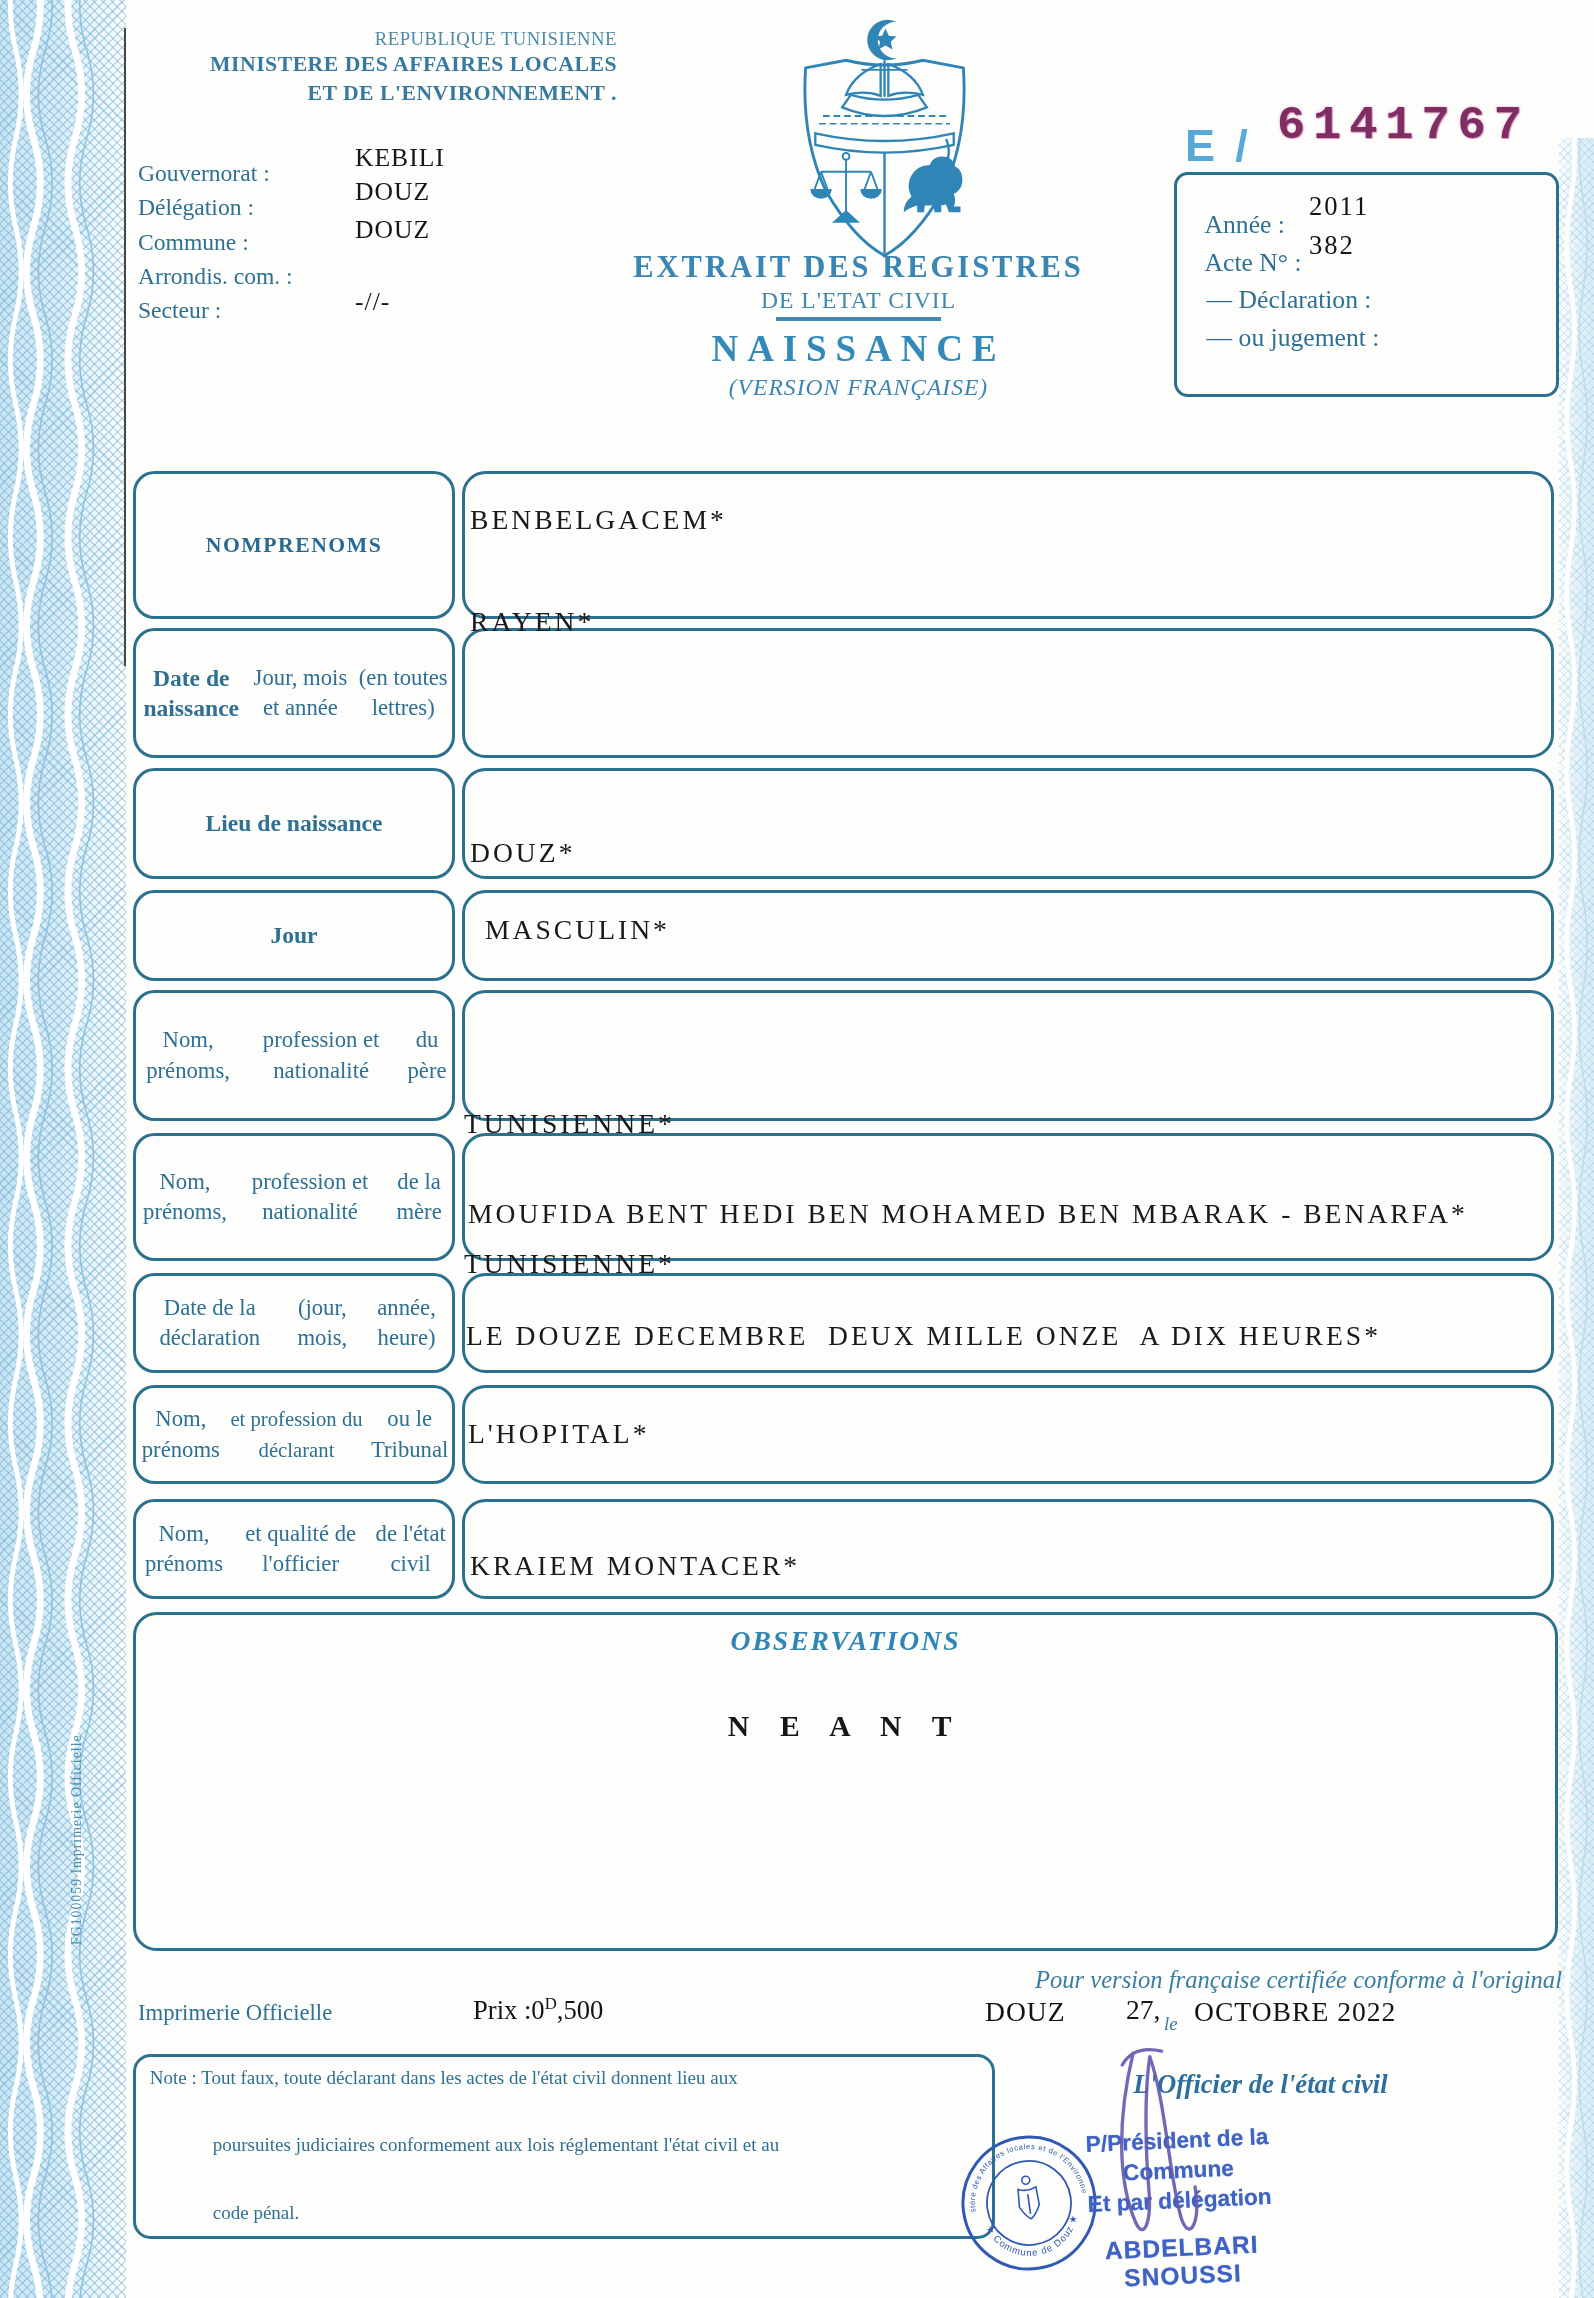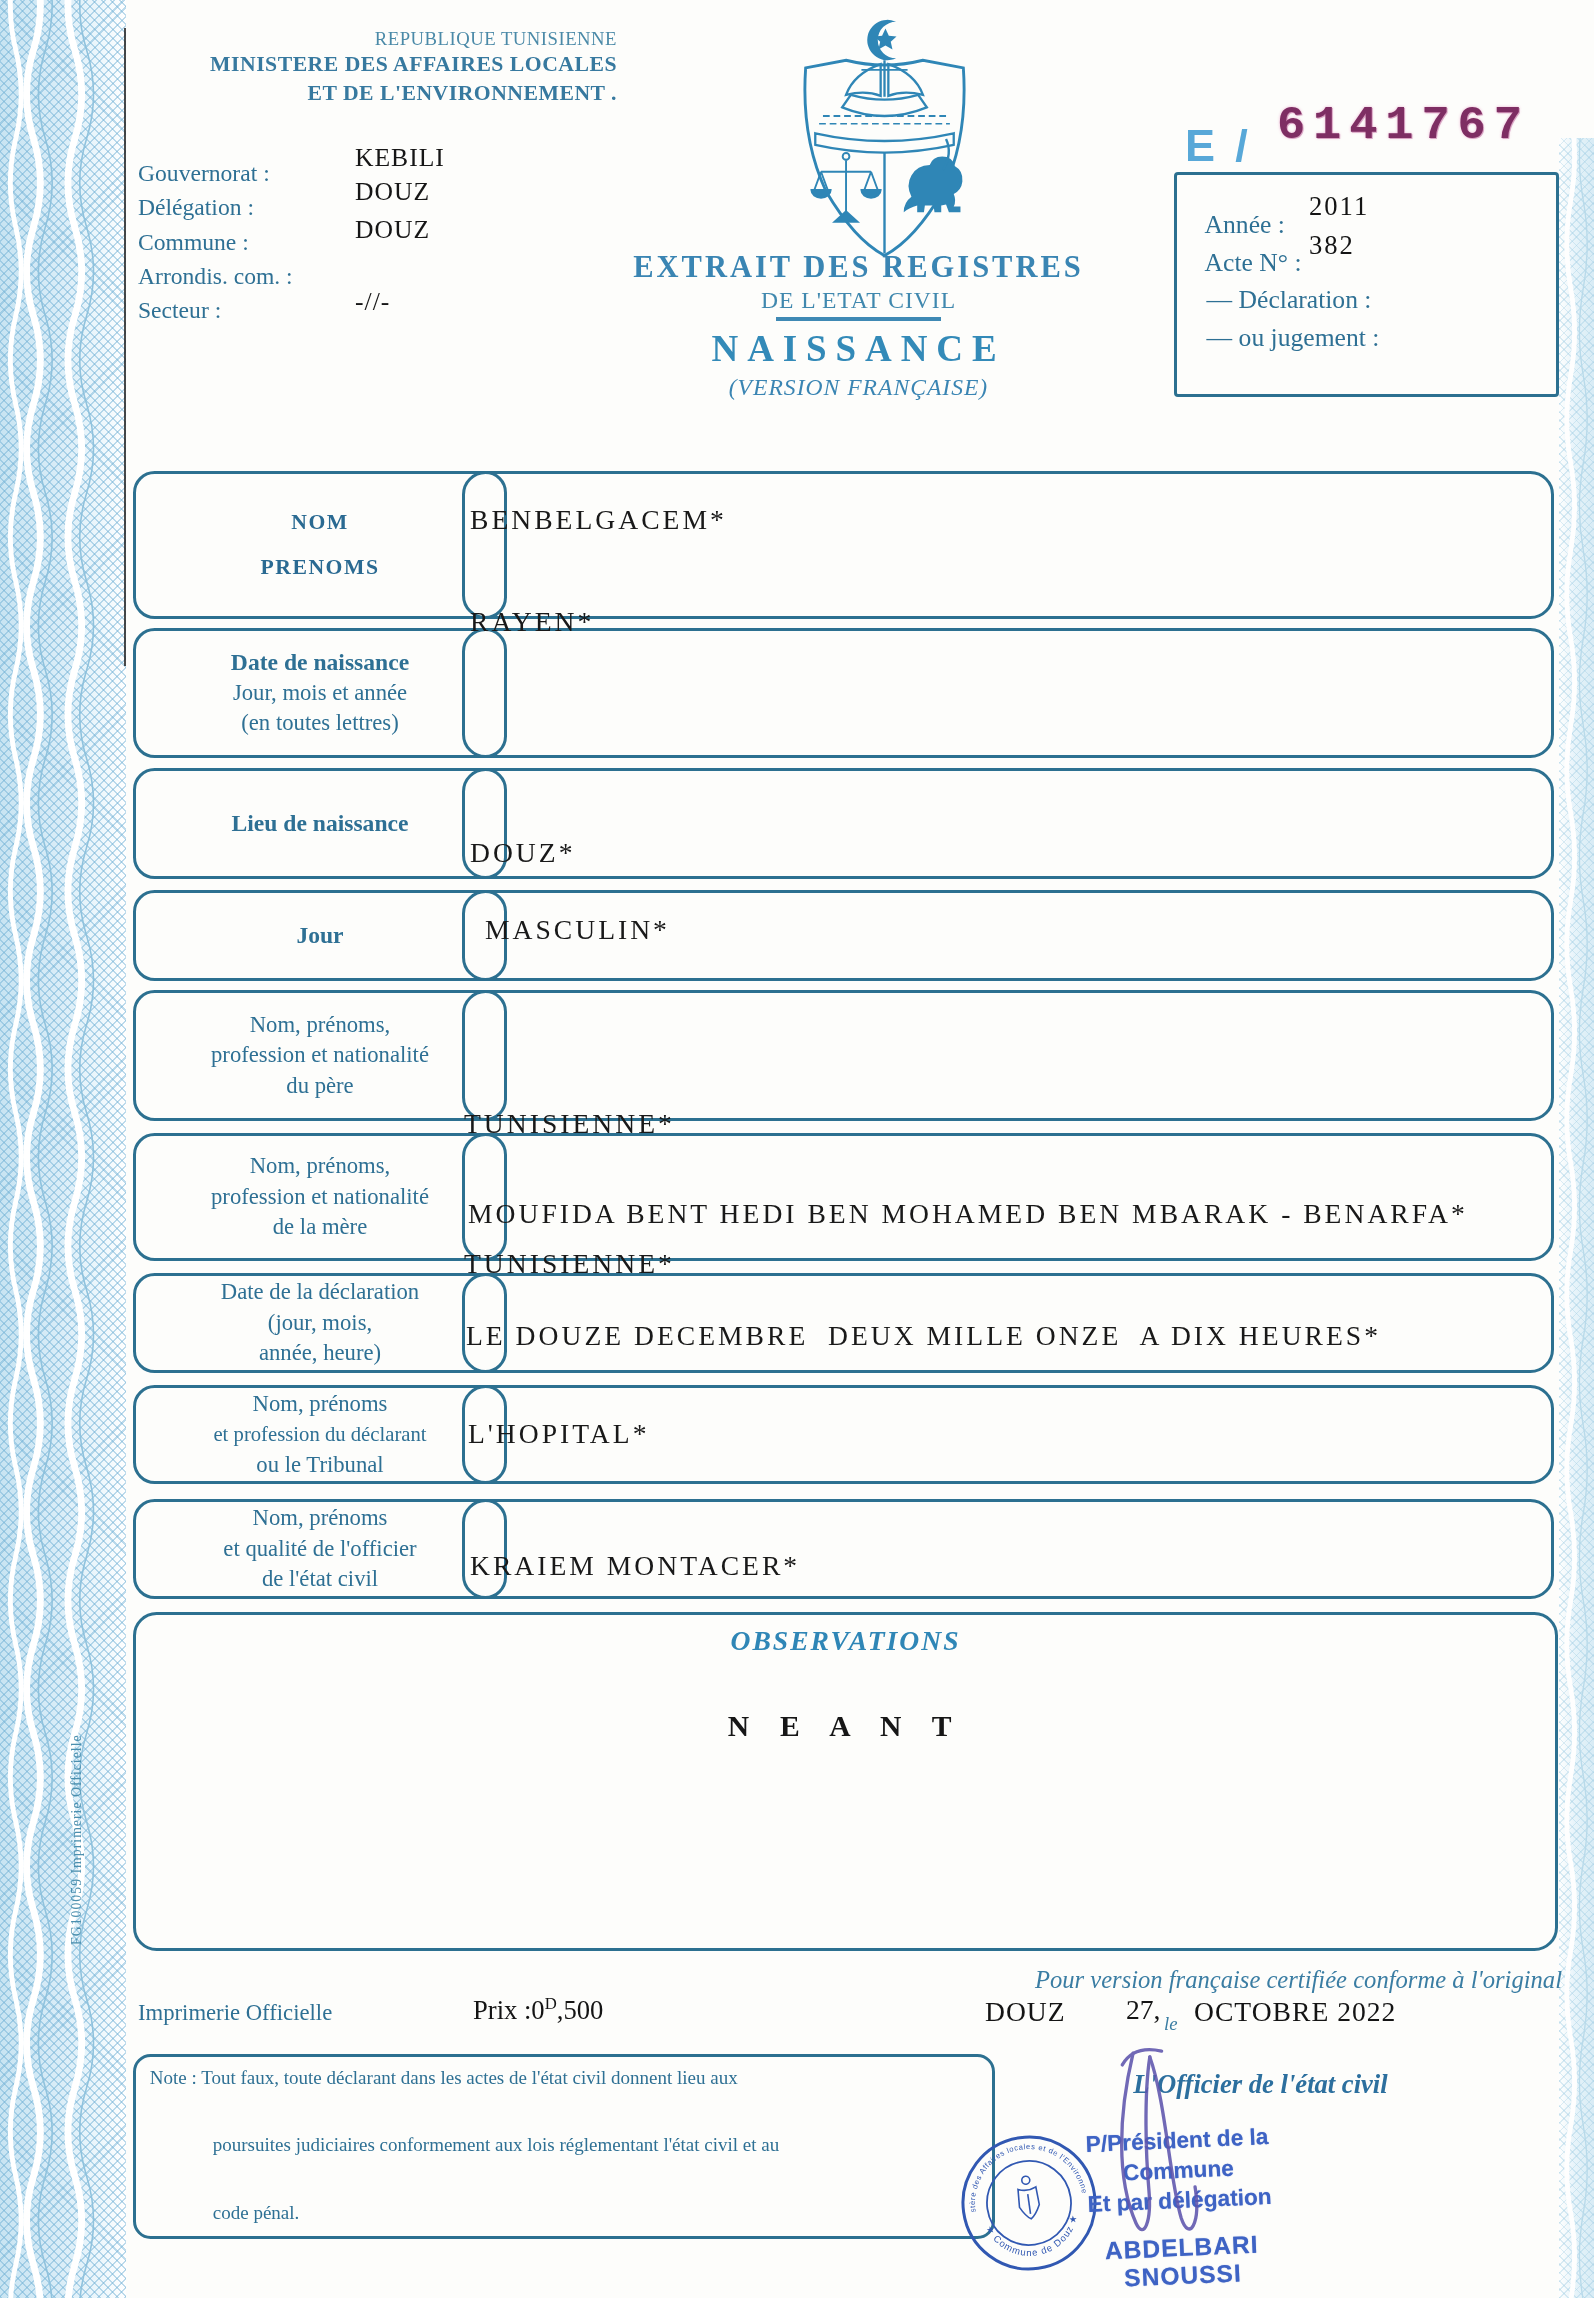--- a/index.html
+++ b/index.html
@@ -38,29 +38,29 @@
   .title-l3{font-size:37px;font-weight:bold;letter-spacing:8.9px;color:#338ab8;}
   .title-l4{font-size:23.6px;font-style:italic;margin-top:3.9px;letter-spacing:1px;}
 
   .serial-prefix{position:absolute;left:1185px;top:120px;font-family:"Liberation Sans",sans-serif;
     font-size:45px;font-weight:bold;color:#58a8d8;letter-spacing:3.9px;}
   .serial-number{position:absolute;left:1277px;top:99px;font-family:"Liberation Mono",monospace;
     font-size:47px;font-weight:bold;color:#7e2e63;letter-spacing:7.9px;
     text-shadow:0 0 3px rgba(214,80,160,.45),1px 1px 0 rgba(150,40,110,.35);}
 
   .act-box{position:absolute;left:1174px;top:172px;width:379px;height:219px;
-    border:3px solid #2c7090;border-radius:4px;}
+    border:3px solid #2c7090;border-radius:14px;}
   .act-box span{position:absolute;}
   .ab-lbl{font-size:25.6px;color:#2e7094;}
   .ab-val{font-size:26.6px;color:#141414;letter-spacing:2px;}
 
   
   .row{position:absolute;left:133px;width:1425px;}
-  .lblbox{position:absolute;left:0;top:0;width:374px;height:100%;box-sizing:border-box;
-    border:3px solid #2c7090;border-radius:21.7px;display:flex;flex-direction:column;
+  .lblbox{position:absolute;left:0;top:0;width:322px;height:100%;box-sizing:border-box;
+    border:3px solid #2c7090;border-radius:21.7px;display:flex;flex-direction:row;
     justify-content:center;align-items:center;text-align:center;color:#2e7094;}
   .valbox{position:absolute;left:329px;top:0;width:1092px;height:100%;box-sizing:border-box;
     border:3px solid #2c7090;border-radius:23.6px;}
   .lbl{font-size:22.7px;line-height:30.5px;}
   .v-main,.v-straddle{position:absolute;left:7.9px;font-size:27.6px;letter-spacing:3px;color:#191919;
     white-space:pre;z-index:3;}
   .v-straddle{bottom:-18.7px;}
 
   .r1{top:471px;height:148px;} .r1 .lbl{font-weight:bold;font-size:21.7px;letter-spacing:1.5px;line-height:45px;color:#2a6a92;}
   .r1 .v-main{top:33px;}

